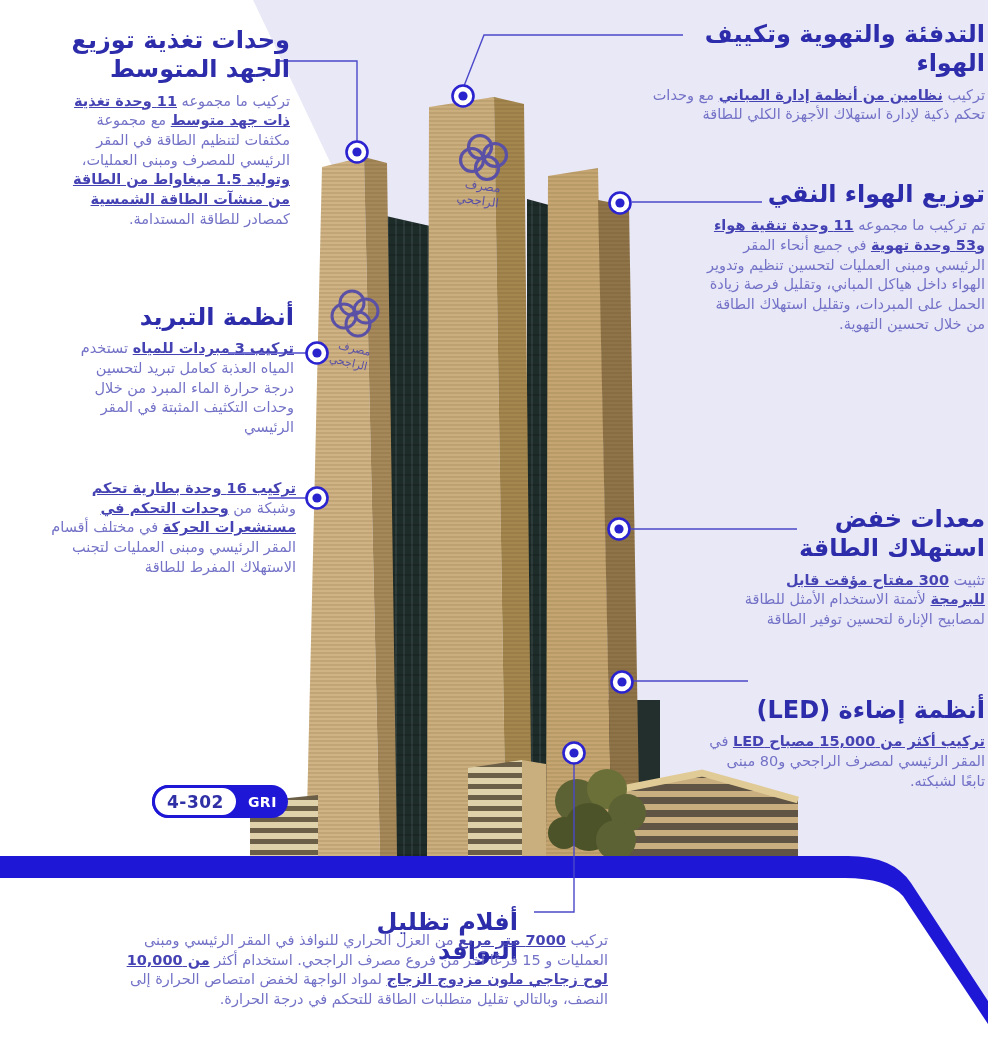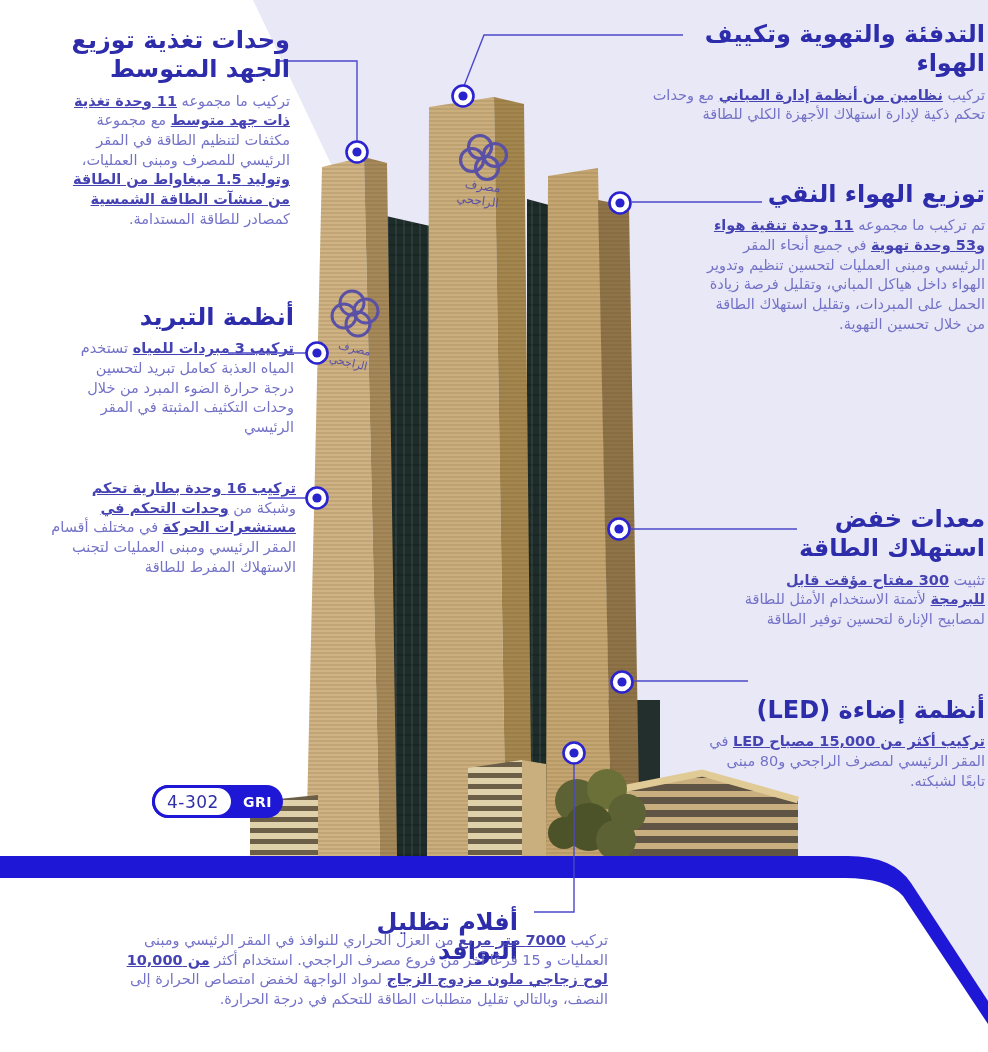--- a/index.html
+++ b/index.html
@@ -20,21 +20,21 @@
   .callout p b{color:#4543b3;font-weight:700;text-decoration:underline;}
   .title-only h3{margin:15px;}
   .gri-badge{
     position:absolute;left:152px;top:785px;height:33px;
     display:flex;align-items:stretch;background:#1f17d6;border-radius:17px;
     box-sizing:border-box;direction:ltr;
   }
   .gri-code{
     background:#ffffff;border:3px solid #1f17d6;border-radius:17px;
     display:flex;align-items:center;padding:0 12px;box-sizing:border-box;
-    color:#2f2fa6;font-weight:400;font-size:17px;letter-spacing:.5px;
+    color:#2f2fa6;font-weight:700;font-size:17px;letter-spacing:.5px;
   }
   .gri-label{
     display:flex;align-items:center;color:#ffffff;font-weight:700;
     font-size:14px;padding:0 11px 0 9px;letter-spacing:.5px;
   }
 </style>
 </head>
 <body>
 
 <div class="page">
@@ -185,21 +185,21 @@
     <p><span>تركيب </span><b>نظامين من أنظمة إدارة المباني</b><span> مع وحدات تحكم ذكية لإدارة استهلاك الأجهزة الكلي للطاقة</span></p>
   </div>
 
   <div class="callout" dir="rtl" style="left:698px;top:180px;width:287px;">
     <h3>توزيع الهواء النقي</h3>
     <p><span>تم تركيب ما مجموعه </span><b>11 وحدة تنقية هواء و53 وحدة تهوية</b><span> في جميع أنحاء المقر الرئيسي ومبنى العمليات لتحسين تنظيم وتدوير الهواء داخل هياكل المباني، وتقليل فرصة زيادة الحمل على المبردات، وتقليل استهلاك الطاقة من خلال تحسين التهوية.</span></p>
   </div>
 
   <div class="callout" dir="rtl" style="left:72px;top:303px;width:222px;">
     <h3>أنظمة التبريد</h3>
-    <p><b>تركيب 3 مبردات للمياه</b><span> تستخدم المياه العذبة كعامل تبريد لتحسين درجة حرارة الضوء المبرد من خلال وحدات التكثيف المثبتة في المقر الرئيسي</span></p>
+    <p><b>تركيب 3 مبردات للمياه</b><span> تستخدم المياه العذبة كعامل تبريد لتحسين درجة حرارة الماء المبرد من خلال وحدات التكثيف المثبتة في المقر الرئيسي</span></p>
   </div>
 
   <div class="callout" dir="rtl" style="left:48px;top:479px;width:248px;">
     <p><b>تركيب 16 وحدة بطارية تحكم</b><span> وشبكة من </span><b>وحدات التحكم في مستشعرات الحركة</b><span> في مختلف أقسام المقر الرئيسي ومبنى العمليات لتجنب الاستهلاك المفرط للطاقة</span></p>
   </div>
 
   <div class="callout" dir="rtl" style="left:743px;top:505px;width:242px;">
     <h3>
       <div>معدات خفض</div>
       <div>استهلاك الطاقة</div>

